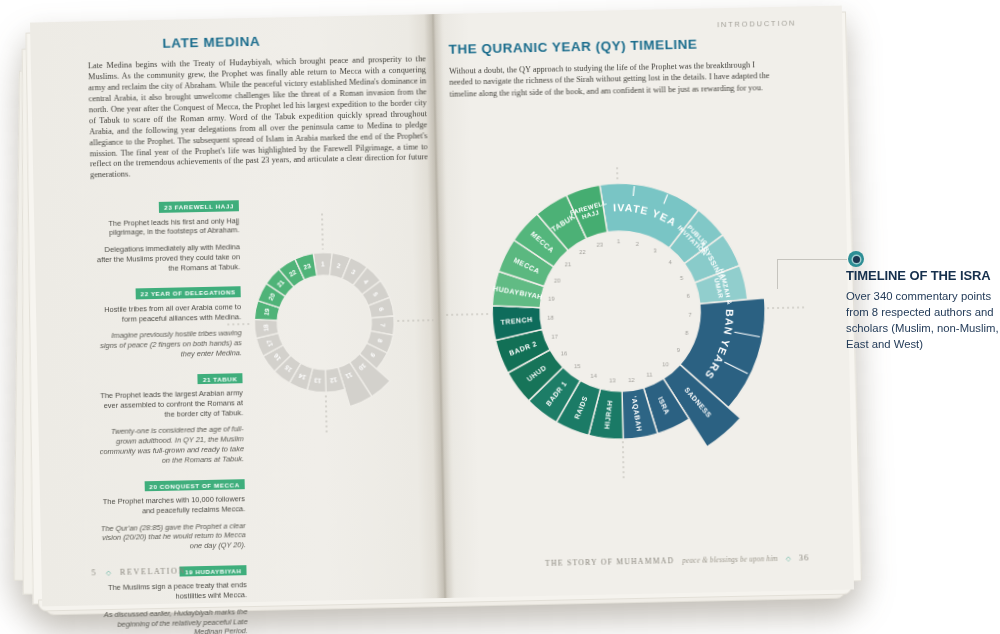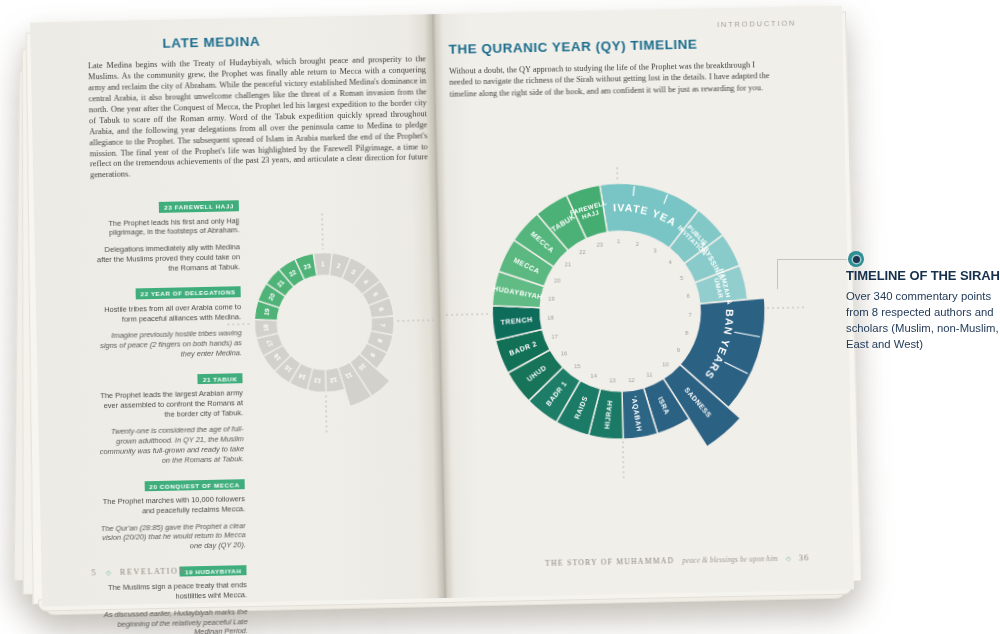--- a/index.html
+++ b/index.html
@@ -254,14 +254,14 @@
     </div>
   </div>
   <div class="spine"></div>
 </div>
 
 <div class="conn-v"></div>
 <div class="conn-h"></div>
 <div class="marker">
     <div class="inner"></div>
   </div>
-<div class="ann-title">TIMELINE OF THE SIRAH</div>
+<div class="ann-title">TIMELINE OF THE ISRA</div>
 <div class="ann-body">Over 340 commentary points from 8 respected authors and scholars (Muslim, non-Muslim, East and West)</div>
 
 </body></html>

